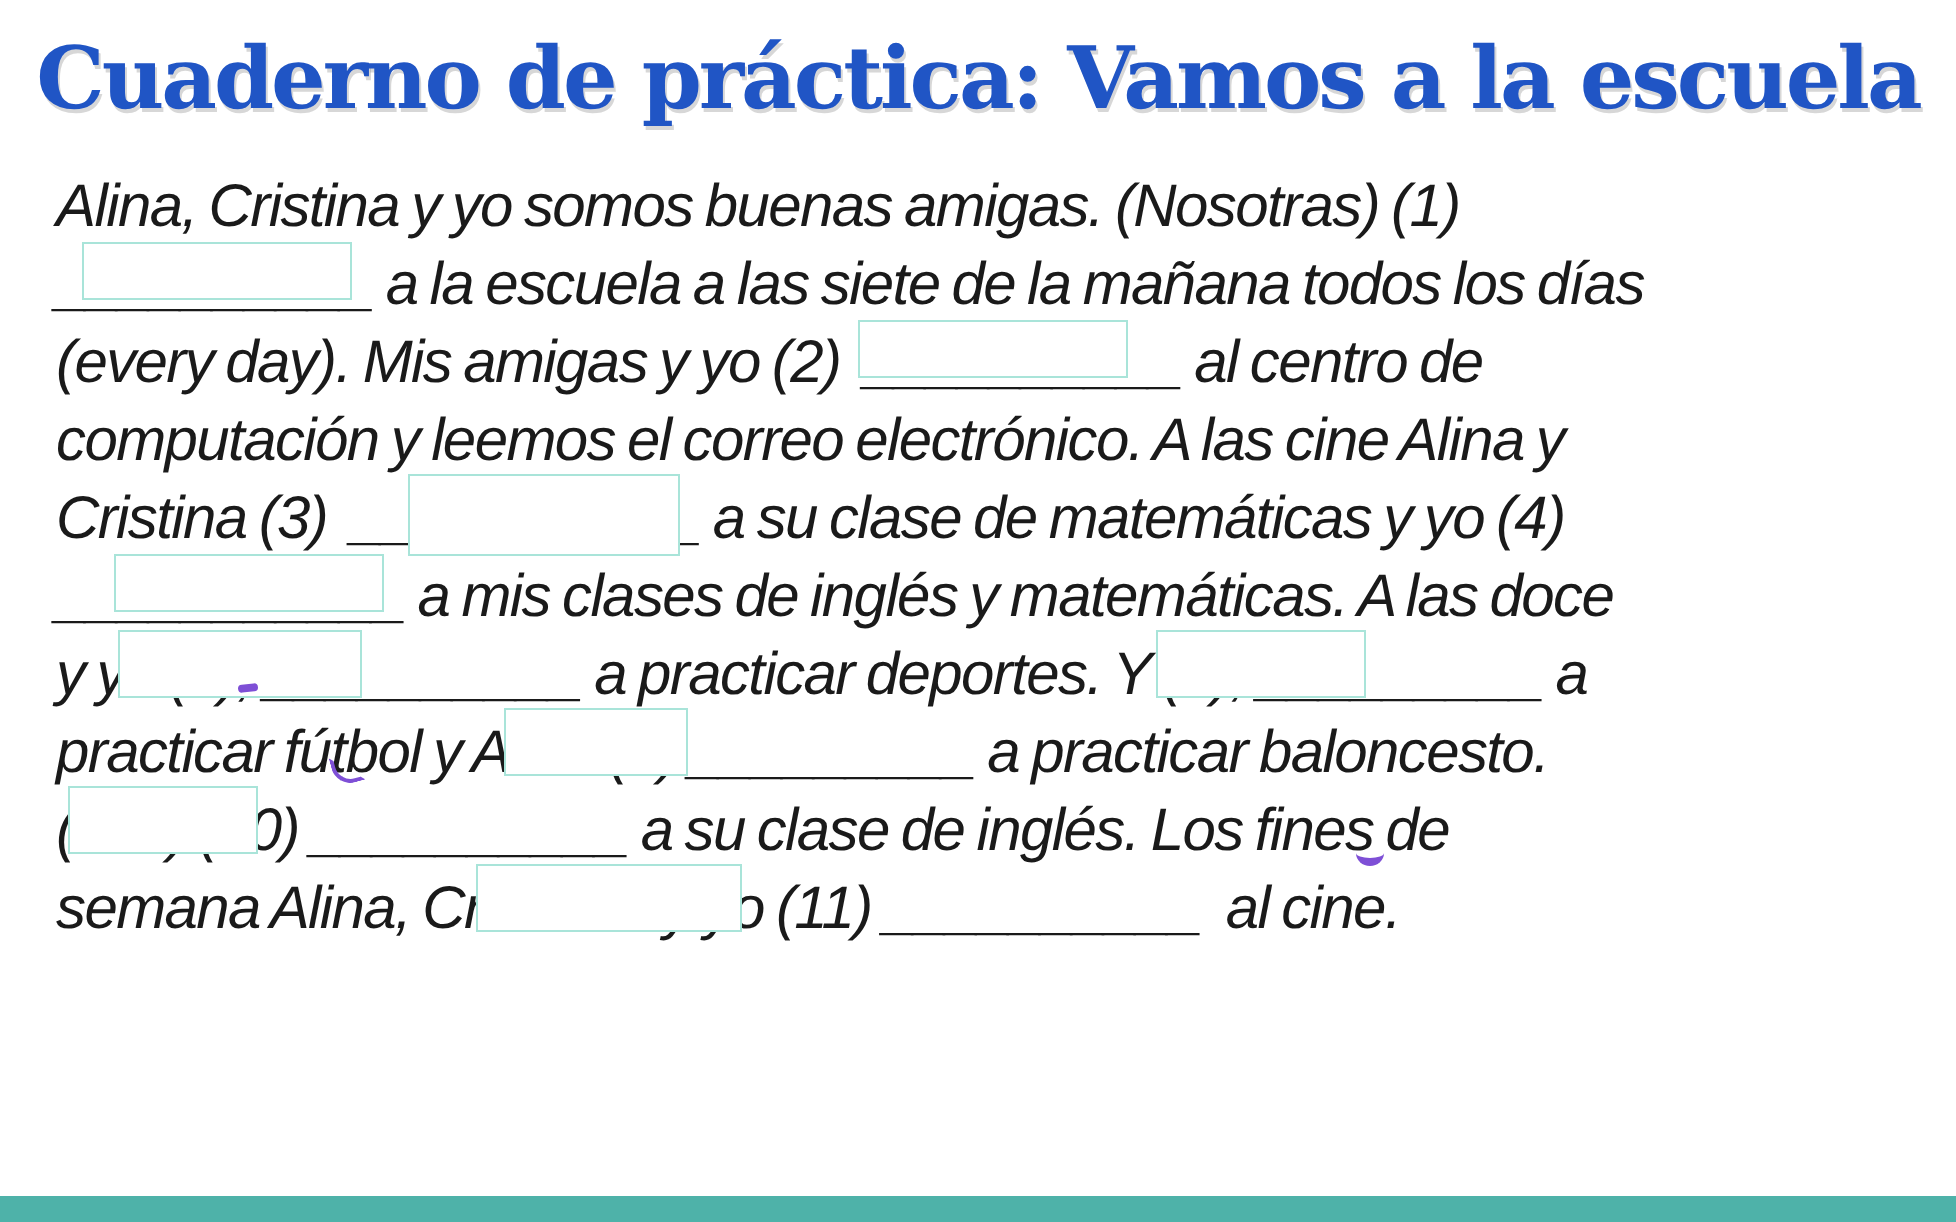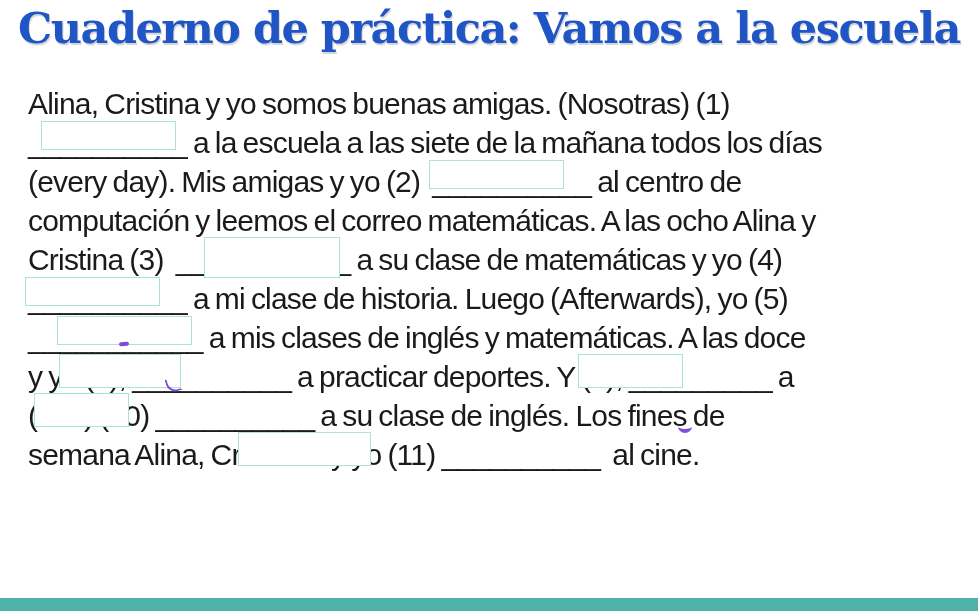--- a/index.html
+++ b/index.html
@@ -13,38 +13,39 @@
   html,body{margin:0;padding:0;}
   .page{
     position:relative;
     width:978px;height:611px;
     background:#ffffff;
     overflow:hidden;
     font-family:"Liberation Sans",sans-serif;
   }
   .title{
     position:absolute;
-    top:3px;left:0;width:100%;
+    top:15px;left:0;width:100%;
     margin:0;
     text-align:center;
     font-family:"DejaVu Serif",serif;
     font-weight:700;
     font-size:43px;
     letter-spacing:-1.5px;
     color:var(--c-title);
     text-shadow:1px 2px 0 rgba(140,140,140,0.35);
   }
   .worksheet{
     position:absolute;
     left:28px;top:84px;width:935px;
     font-size:30px;
     line-height:39px;
     letter-spacing:-0.8px;
     word-spacing:-1.5px;
     color:var(--c-text);
+    font-style:italic;
   }
   .line{white-space:pre;}
   
   .abox{position:relative;white-space:pre;margin-top:12px;}
   .abox::after{
     content:"";
     position:absolute;
     left:-3px;
     right:var(--r,-5px);
     top:var(--t,-6px);
@@ -83,25 +84,25 @@
 </style>
 </head>
 <body>
 
 <div class="page">
   <h1 class="title">Cuaderno de práctica: Vamos a la escuela</h1>
   <div class="worksheet">
       <div class="line">Alina, Cristina y yo somos buenas amigas. (Nosotras) (1)</div>
       <div class="line">_<span class="abox float">________</span>_ a la escuela a las siete de la mañana todos los días</div>
       <div class="line">(every day). Mis amigas y yo (2)  <span class="abox float">________</span>__ al centro de</div>
-      <div class="line">computación y leemos el correo matemáticas. A las ocho Alina y</div>
+      <div class="line">computación y leemos el correo electrónico. A las cine Alina y</div>
       <div class="line">Cristina (3)  __<span class="abox cover deep">________</span>_ a su clase de matemáticas y yo (4)</div>
-      <div class="line"><span class="abox float">________</span>__ a mi clase de historia. Luego (Afterwards), yo (5)</div>
       <div class="line">__<span class="abox float">________</span>_ a mis clases de inglés y matemáticas. A las doce</div>
       <div class="line">y y<span class="abox cover" style="--r: -55px;">o (5),</span> __________ a practicar deportes. Y <span class="abox cover" style="--r: -60px;">(8),</span> _________ a</div>
+      <div class="line">practicar fútbol y A<span class="abox cover">lina (9)</span> _________ a practicar baloncesto.</div>
       <div class="line">(<span class="abox cover">Ella) (8</span>0) __________ a su clase de inglés. Los fines de</div>
       <div class="line">semana Alina, Cr<span class="abox cover">somos y y</span>o (11) __________  al cine.</div>
     </div>
   <div class="footer-bar"></div>
 <span class="pmark dash" style="left: 119px; top: 342px;"></span>
     <span class="pmark tail" style="left: 166px; top: 377px;"></span>
     <span class="pmark arc" style="left: 678px; top: 420px;"></span>
   </div>
 
 </body></html>

